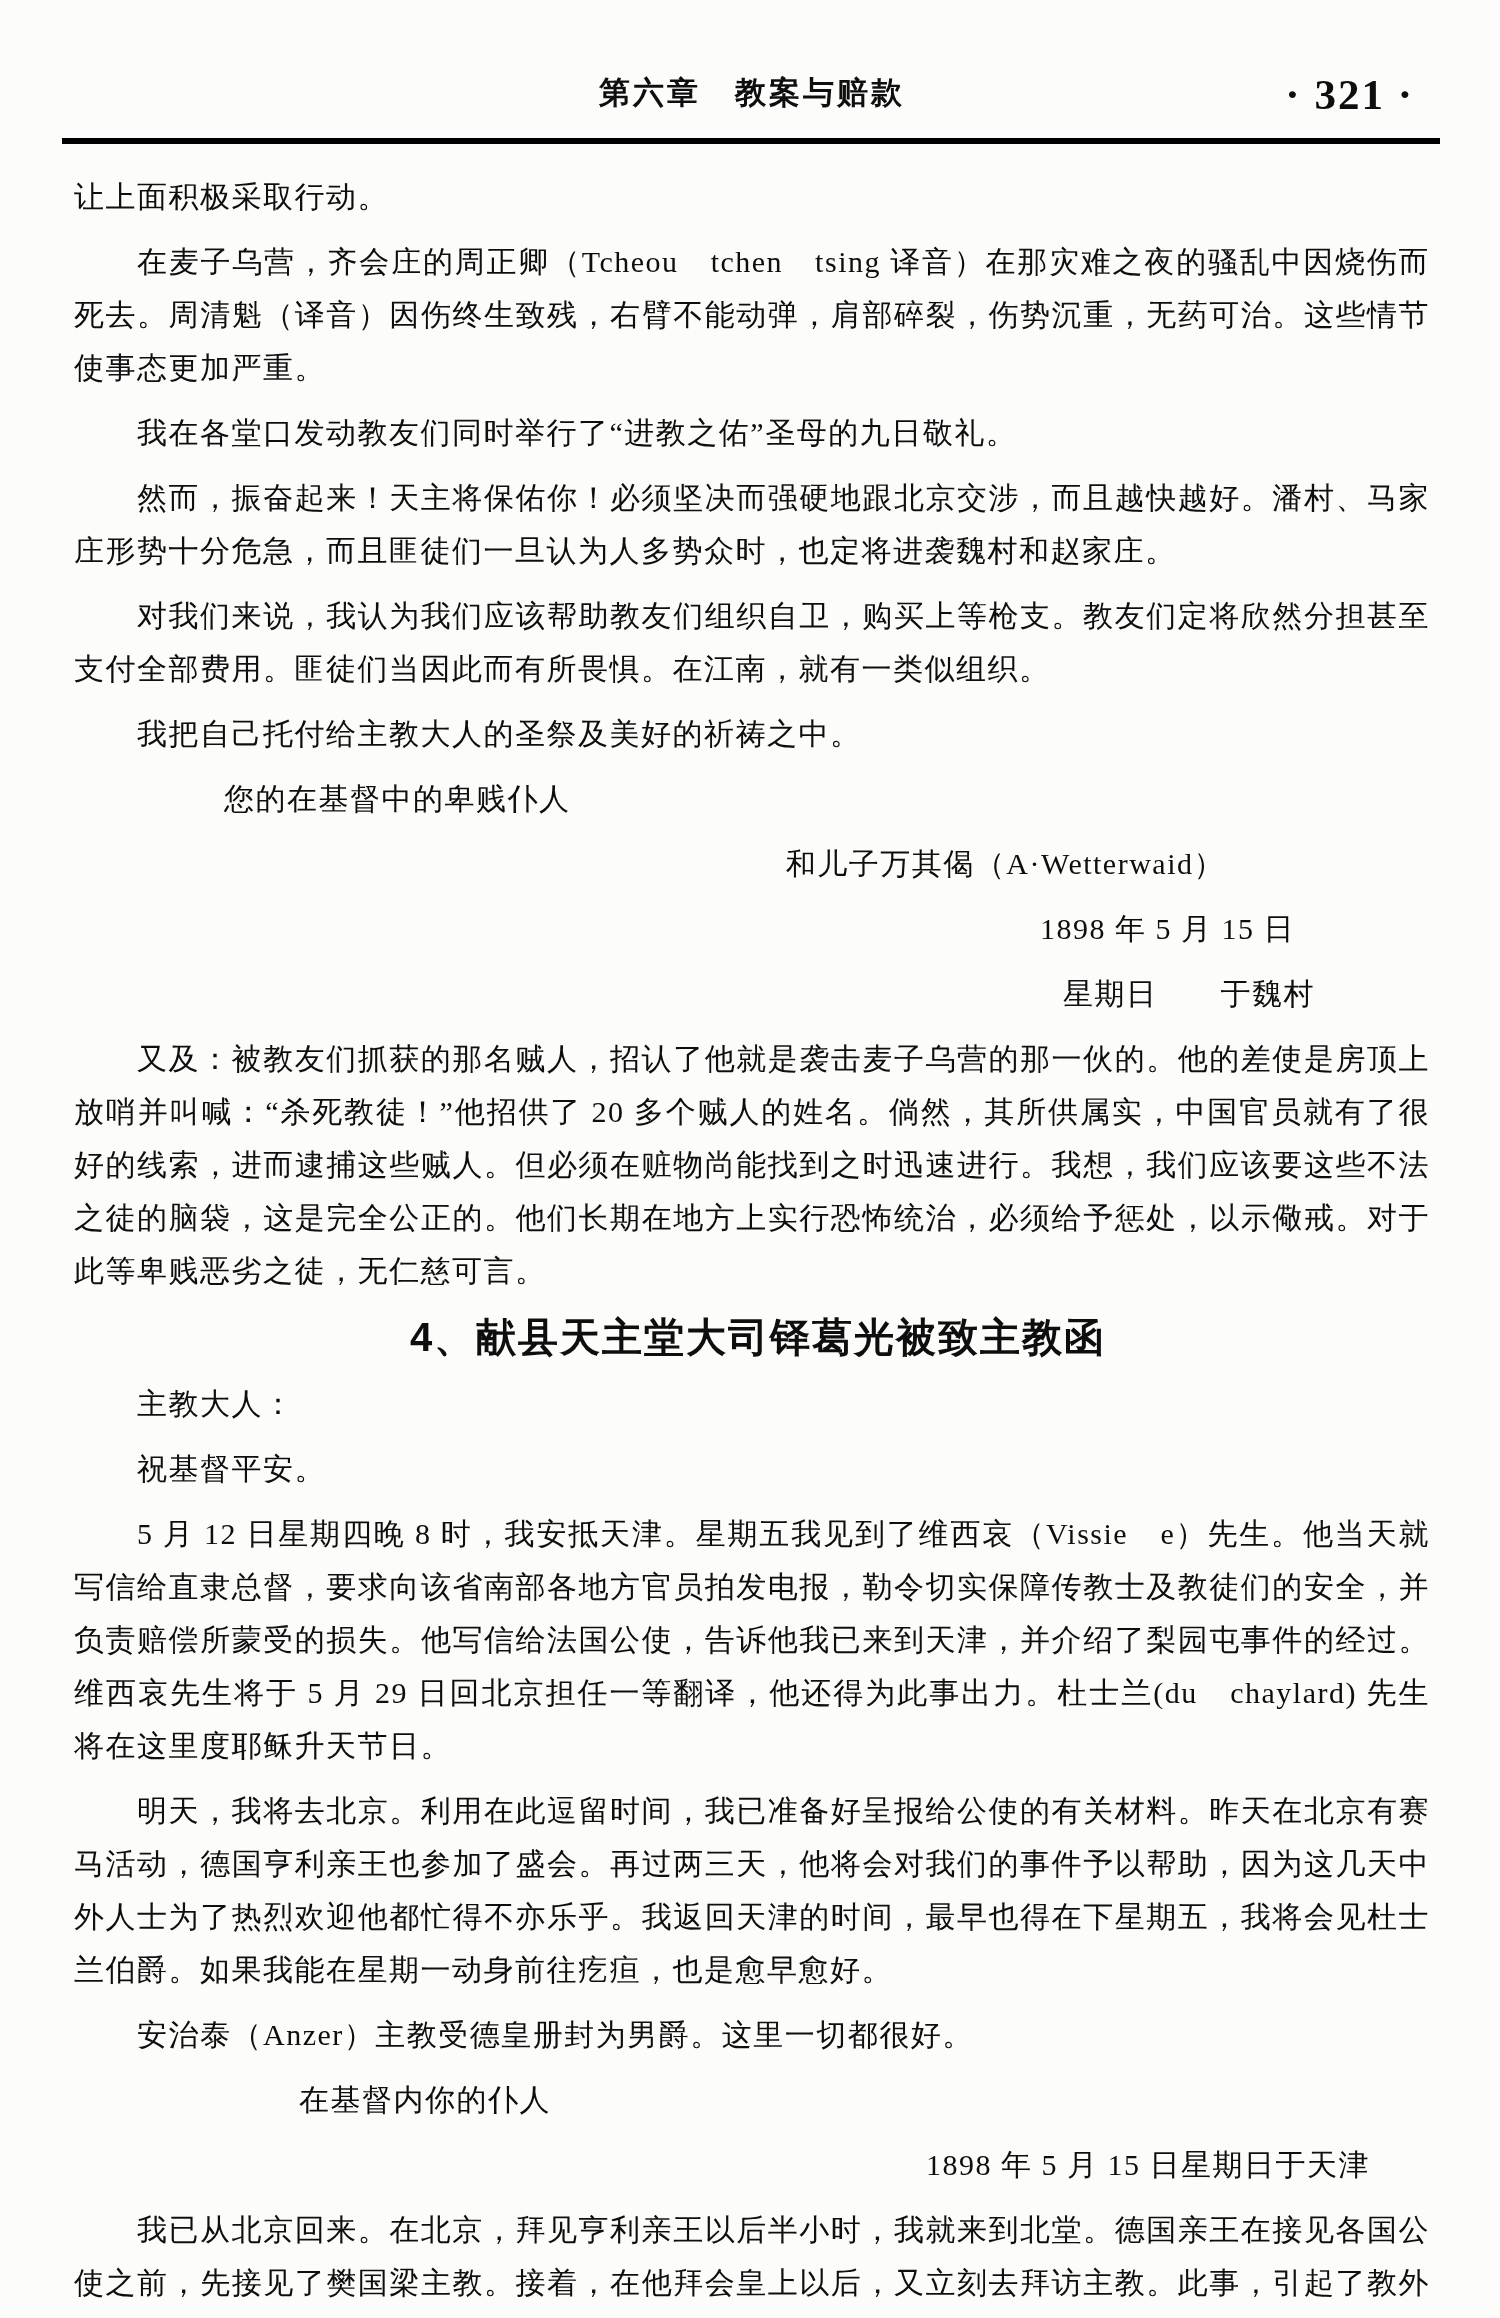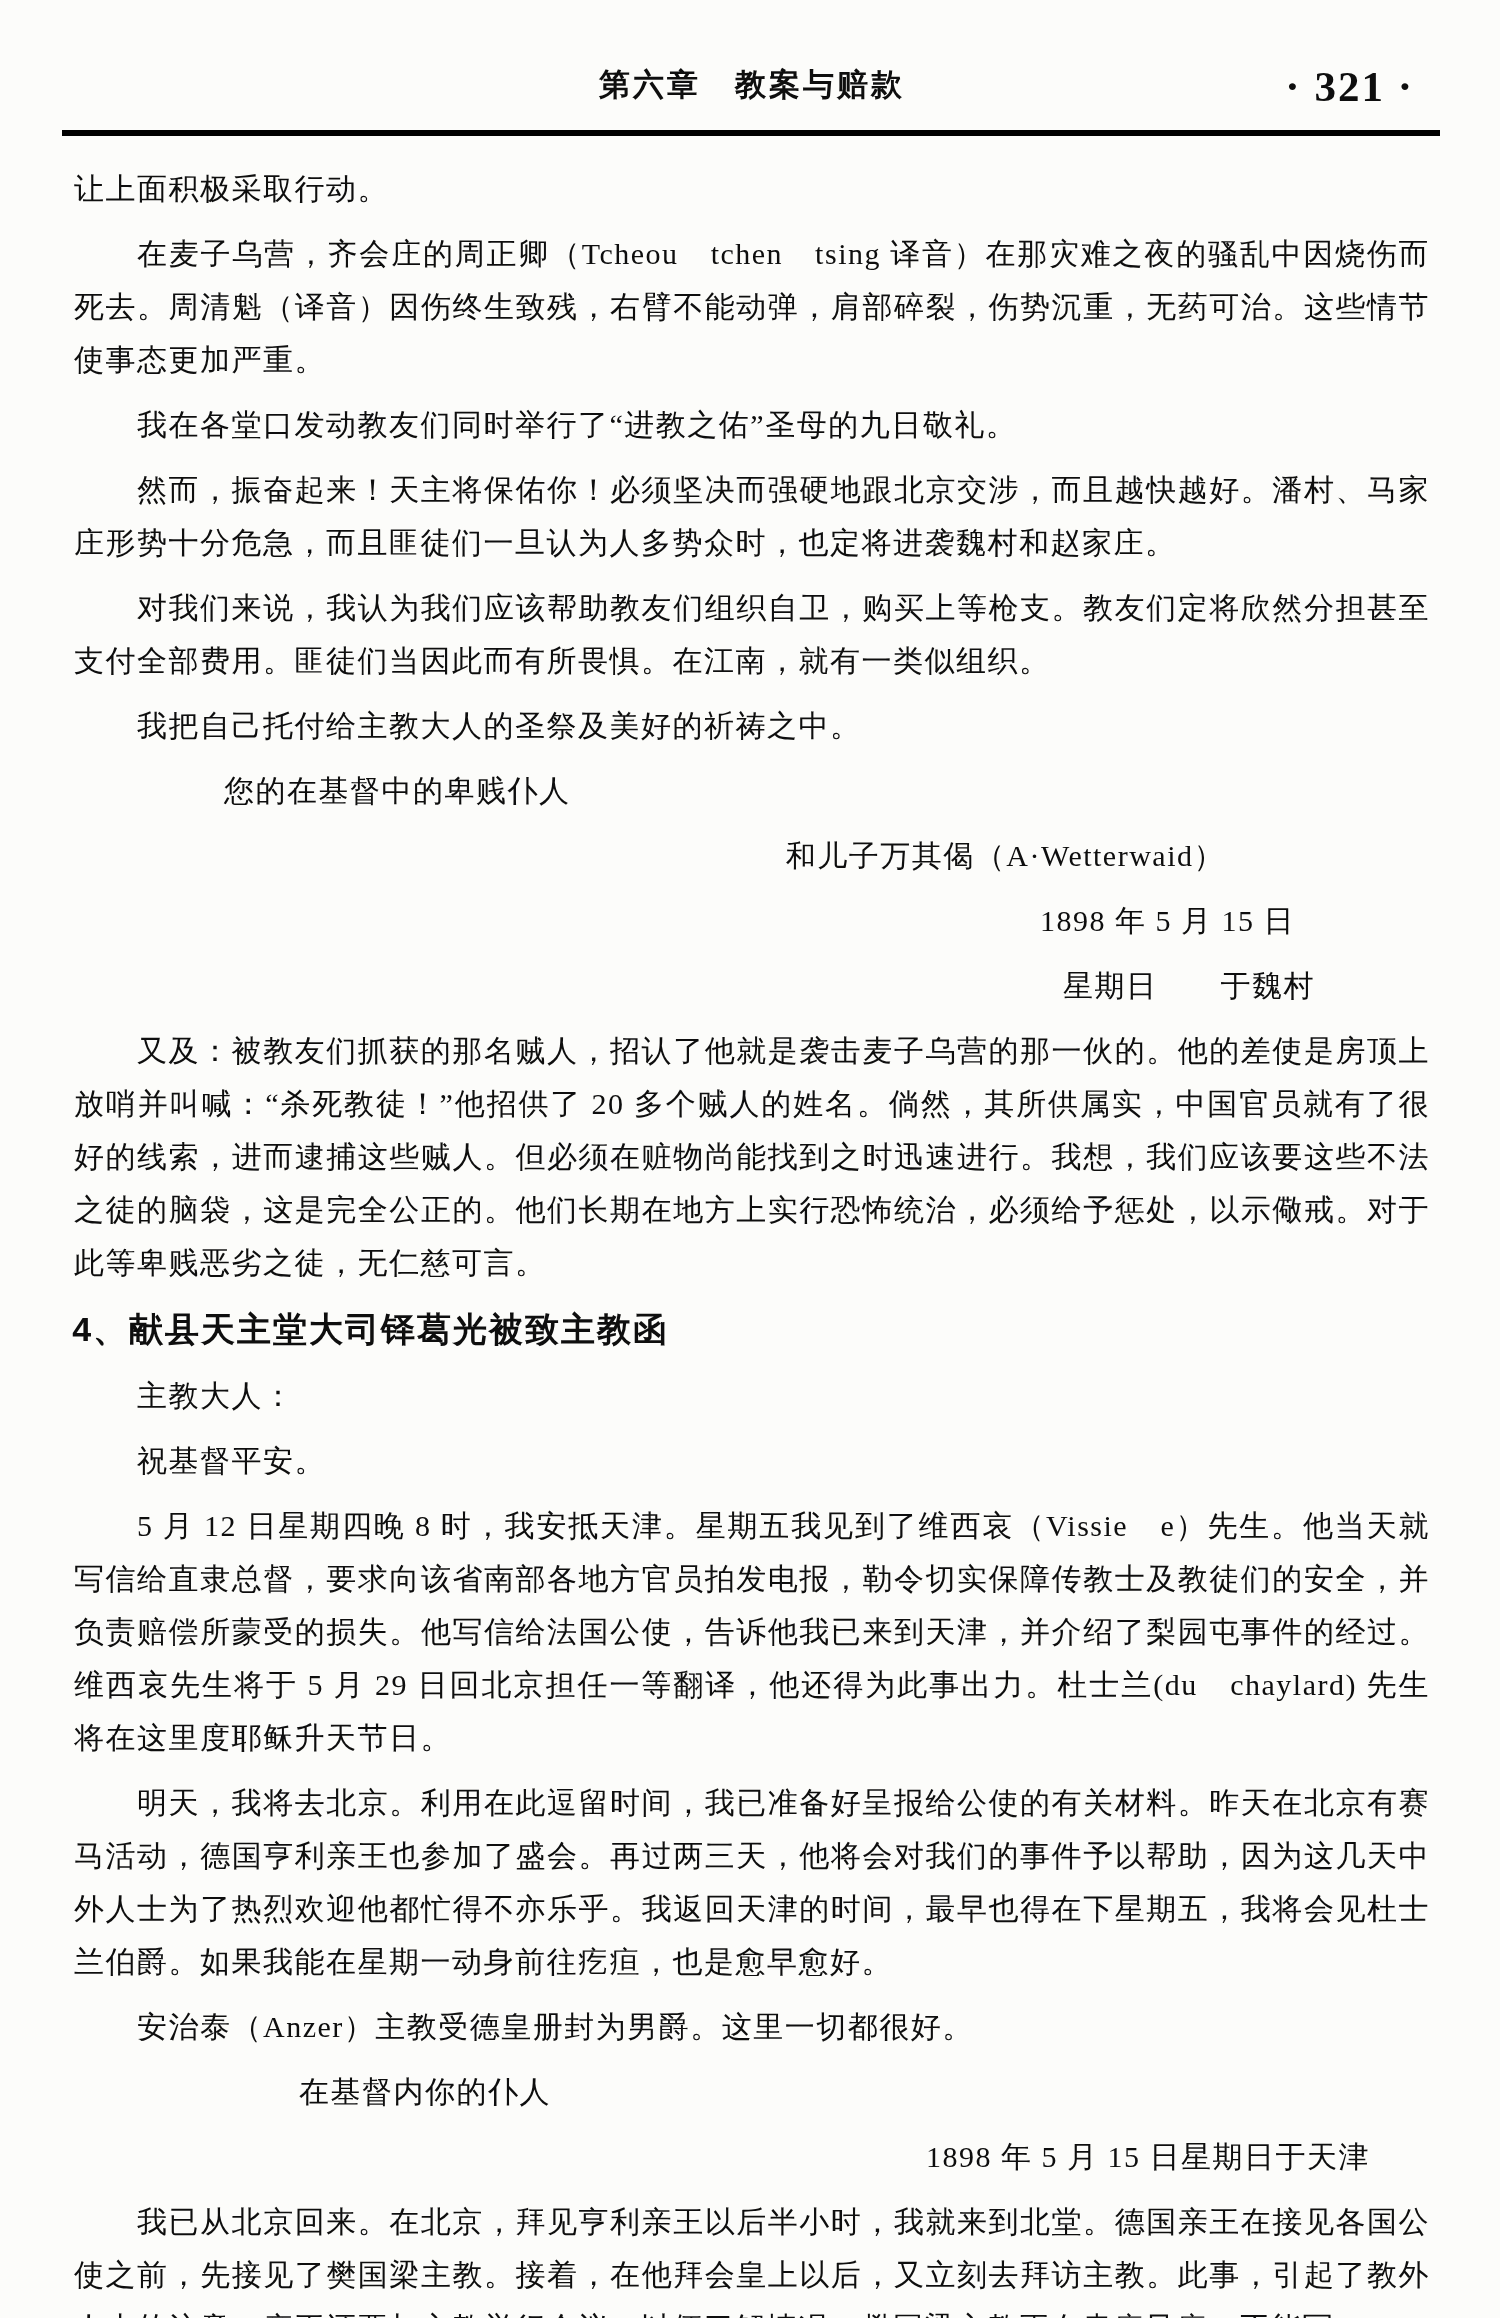--- a/index.html
+++ b/index.html
@@ -9,21 +9,21 @@
   }
   .page {
     position: relative;
     width: 1500px;
     height: 2318px;
     box-sizing: border-box;
     background: #fcfcfa;
     color: #0e0e0e;
     font-family: "Liberation Serif", serif;
     overflow: hidden;
-    padding: 0 58px 0 62px;
+    padding: 8px 58px 0 62px;
   }
   
   .running-head {
     position: relative;
     padding-top: 64px;
     height: 48px;
   }
   .chapter-title {
     text-align: center;
     font-size: 31px;
@@ -64,24 +64,24 @@
   .sig-right      { text-align: right; }
   .l1-signature   { padding-right: 205px; }
   .l1-date        { padding-right: 135px; }
   .l1-place       { padding-right: 115px; }
   .l2-signature   { padding-right: 100px; }
   .l2-date        { padding-right: 60px; }
 
   .section-heading {
     font-family: "Liberation Sans", sans-serif;
     font-weight: bold;
-    font-size: 34px;
+    font-size: 40px;
     line-height: 56px;
     letter-spacing: 2px;
-    text-align: left;
+    text-align: center;
     text-indent: 0.3em;
     margin: 2px 0 2px 0;
   }
 </style>
 </head>
 <body>
 
 <div class="page">
 
   <div class="running-head">

